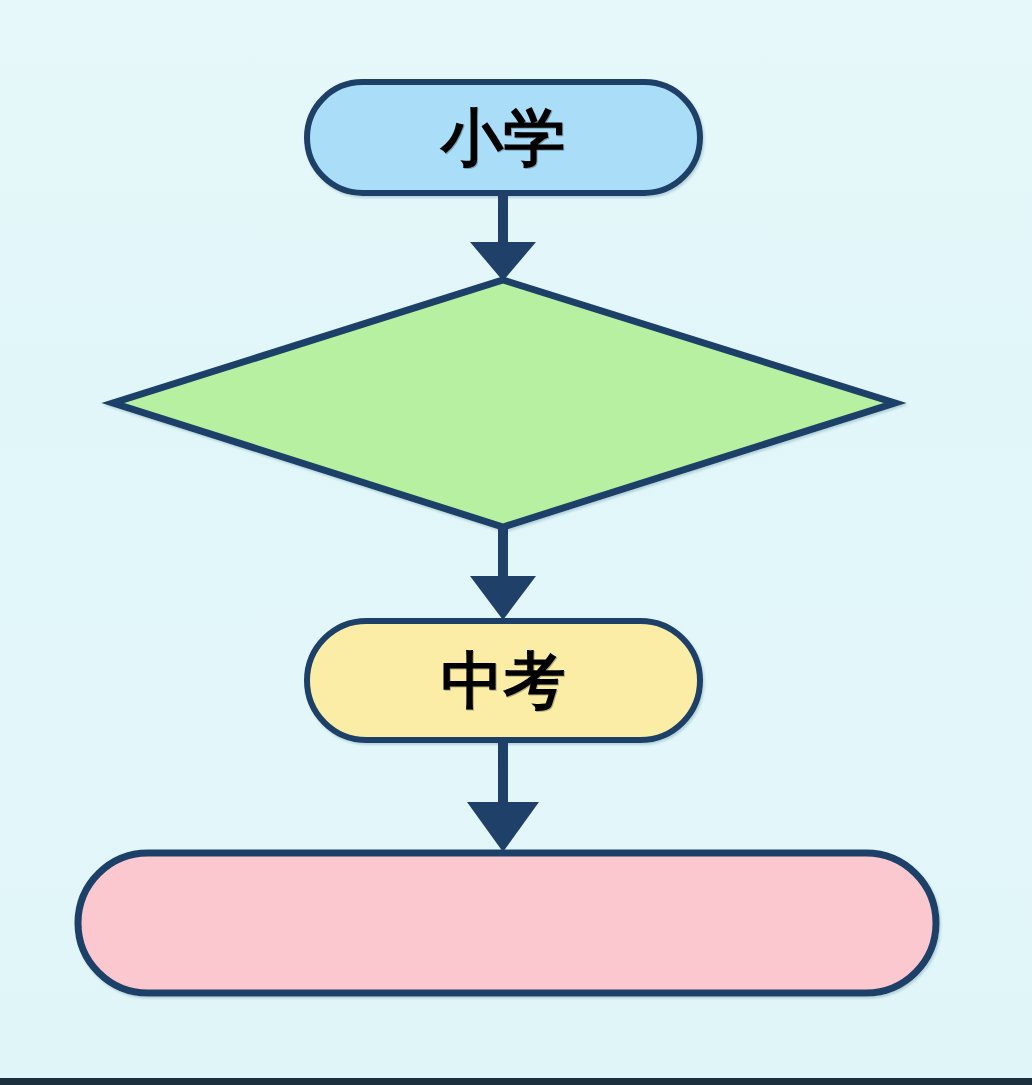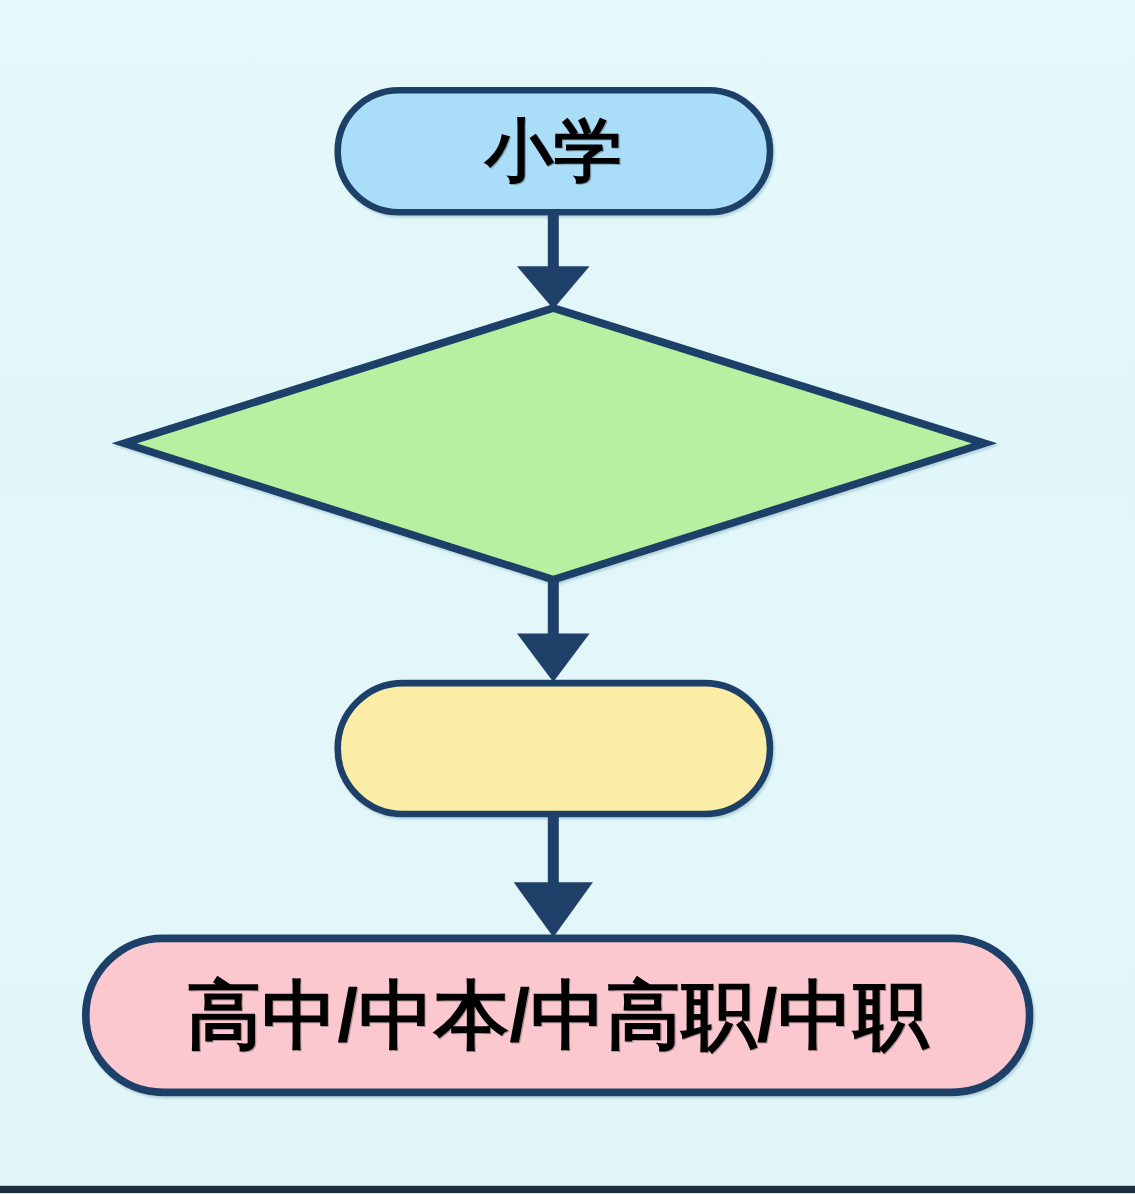--- a/index.html
+++ b/index.html
@@ -100,17 +100,17 @@
       <line x1="503" y1="740" x2="503" y2="806" stroke="#1f4068" stroke-width="10"></line>
       <polygon points="467,802 539,802 503,852" fill="#1f4068"></polygon>
     </g>
 
     <rect x="78" y="853" width="858" height="140" rx="70" ry="70" fill="#fac8ce" stroke="#1f4068" stroke-width="7" filter="url(#soft-shadow)"></rect>
   </svg>
 
   <div class="node-label" id="label-primary">小学</div>
 
 
+  <div class="node-label" id="label-exam">中考</div>
 
-  <div class="node-label" id="label-outcomes">高中/中本/中高职/中职</div>
 
   <div id="bottom-strip"></div>
 </div>
 
 </body></html>

